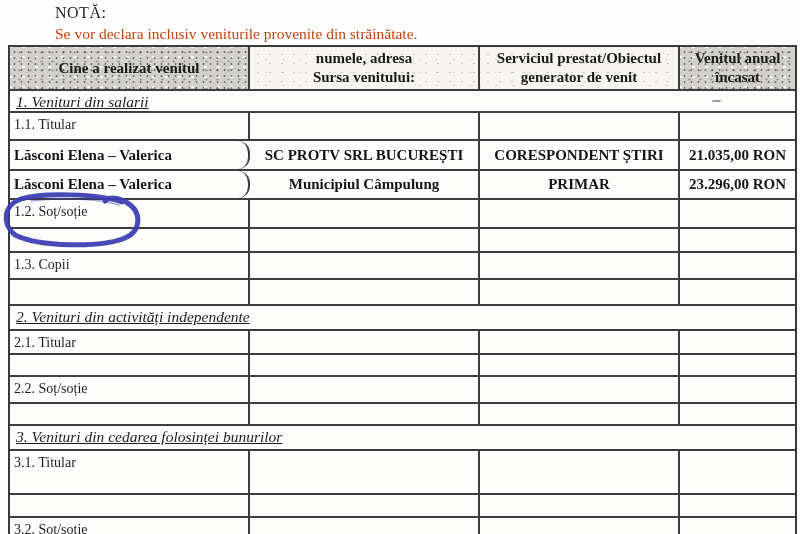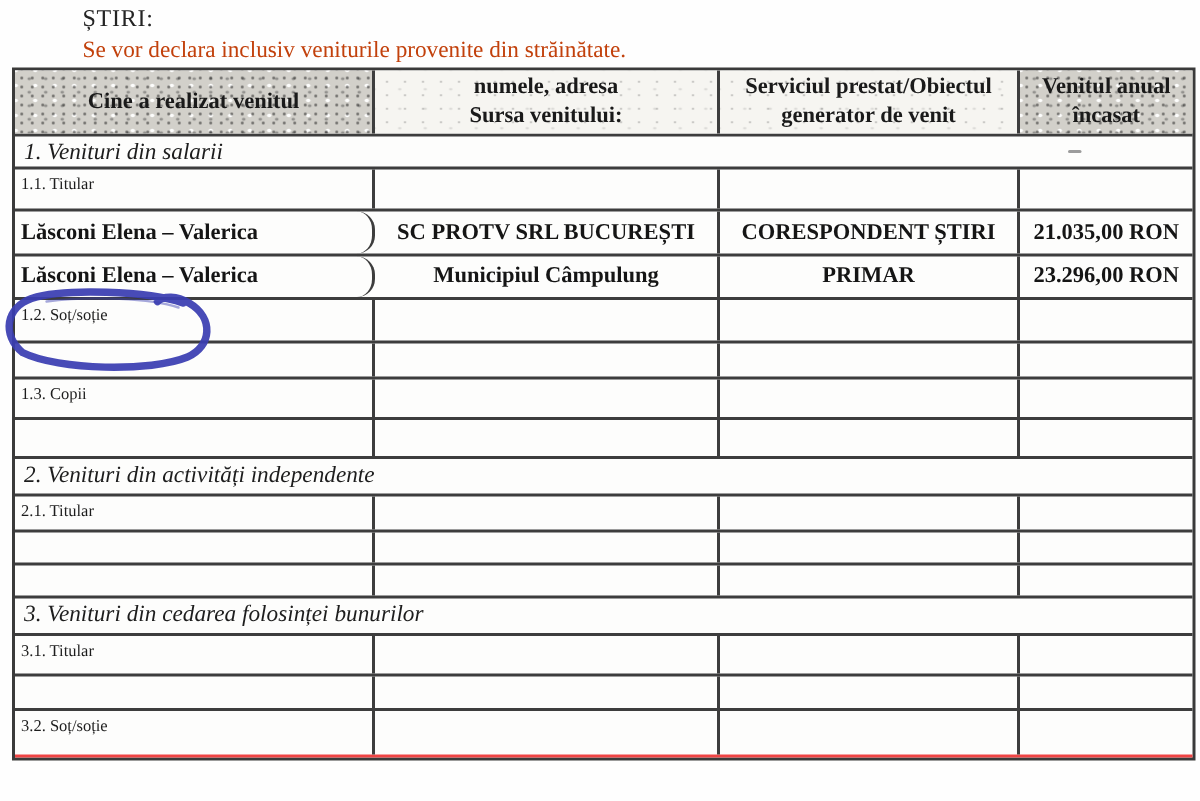--- a/index.html
+++ b/index.html
@@ -62,24 +62,24 @@
     background-color:#f6f5f1;
     background-image:
       radial-gradient(rgba(90,90,90,.28) .7px, transparent 1.2px),
       radial-gradient(rgba(120,120,120,.2) .8px, transparent 1.4px);
     background-size:12px 9px, 17px 13px;
     background-position:2px 3px, 8px 6px;
   }
   
   .section-cell{
     font-style:italic;font-size:15.5px;
-    padding:2px 0 0 6px;color:#1d1d1d;
+    padding:2px 0 0 6px;color:#1d1d1d;text-decoration:underline;
   }
   .label-cell{
-    font-size:11px;padding:4px 0 0 4px;color:#1d1d1d;
+    font-size:14px;padding:4px 0 0 4px;color:#1d1d1d;
   }
   .data-cell{
     display:flex;align-items:center;justify-content:center;
     font-weight:bold;font-size:15px;color:#151515;text-align:center;
   }
   .data-cell.left{justify-content:flex-start;padding-left:4px;text-align:left;border-radius:12px;}
   
   .pen-annotation{
     position:absolute;left:1px;top:191px;
     width:150px;height:60px;
@@ -89,21 +89,21 @@
   .artifact-dash{
     position:absolute;left:712px;top:100px;
     width:9px;height:2px;background:#9c9c9c;border-radius:1px;
   }
 </style>
 </head>
 <body>
 
 <div class="page">
 
-  <div class="note-title">ȘTIRI:</div>
+  <div class="note-title">NOTĂ:</div>
   <div class="note-body">Se vor declara inclusiv veniturile provenite din străinătate.</div>
 
   <div class="doc-table">
 
     <div class="row header-row">
       <div class="cell c0 hc shaded">
         <span>Cine a realizat venitul</span>
           <span></span>
       </div>
       <div class="cell c1 hc lightly-shaded">
@@ -181,32 +181,38 @@
       <div class="cell c2"></div>
       <div class="cell c3"></div>
     </div>
     <div class="row" style="height:22px">
       <div class="cell c0"></div>
       <div class="cell c1"></div>
       <div class="cell c2"></div>
       <div class="cell c3"></div>
     </div>
 
+    <div class="row" style="height:27px">
+      <div class="cell c0 label-cell">2.2. Soț/soție</div>
+      <div class="cell c1"></div>
+      <div class="cell c2"></div>
+      <div class="cell c3"></div>
+    </div>
     <div class="row" style="height:22px">
       <div class="cell c0"></div>
       <div class="cell c1"></div>
       <div class="cell c2"></div>
       <div class="cell c3"></div>
     </div>
 
     <div class="row" style="height:25px">
       <div class="cell span-all section-cell">3. Venituri din cedarea folosinței bunurilor</div>
     </div>
 
-    <div class="row" style="height:27px">
+    <div class="row" style="height:44px">
       <div class="cell c0 label-cell">3.1. Titular</div>
       <div class="cell c1"></div>
       <div class="cell c2"></div>
       <div class="cell c3"></div>
     </div>
     <div class="row" style="height:23px">
       <div class="cell c0"></div>
       <div class="cell c1"></div>
       <div class="cell c2"></div>
       <div class="cell c3"></div>

